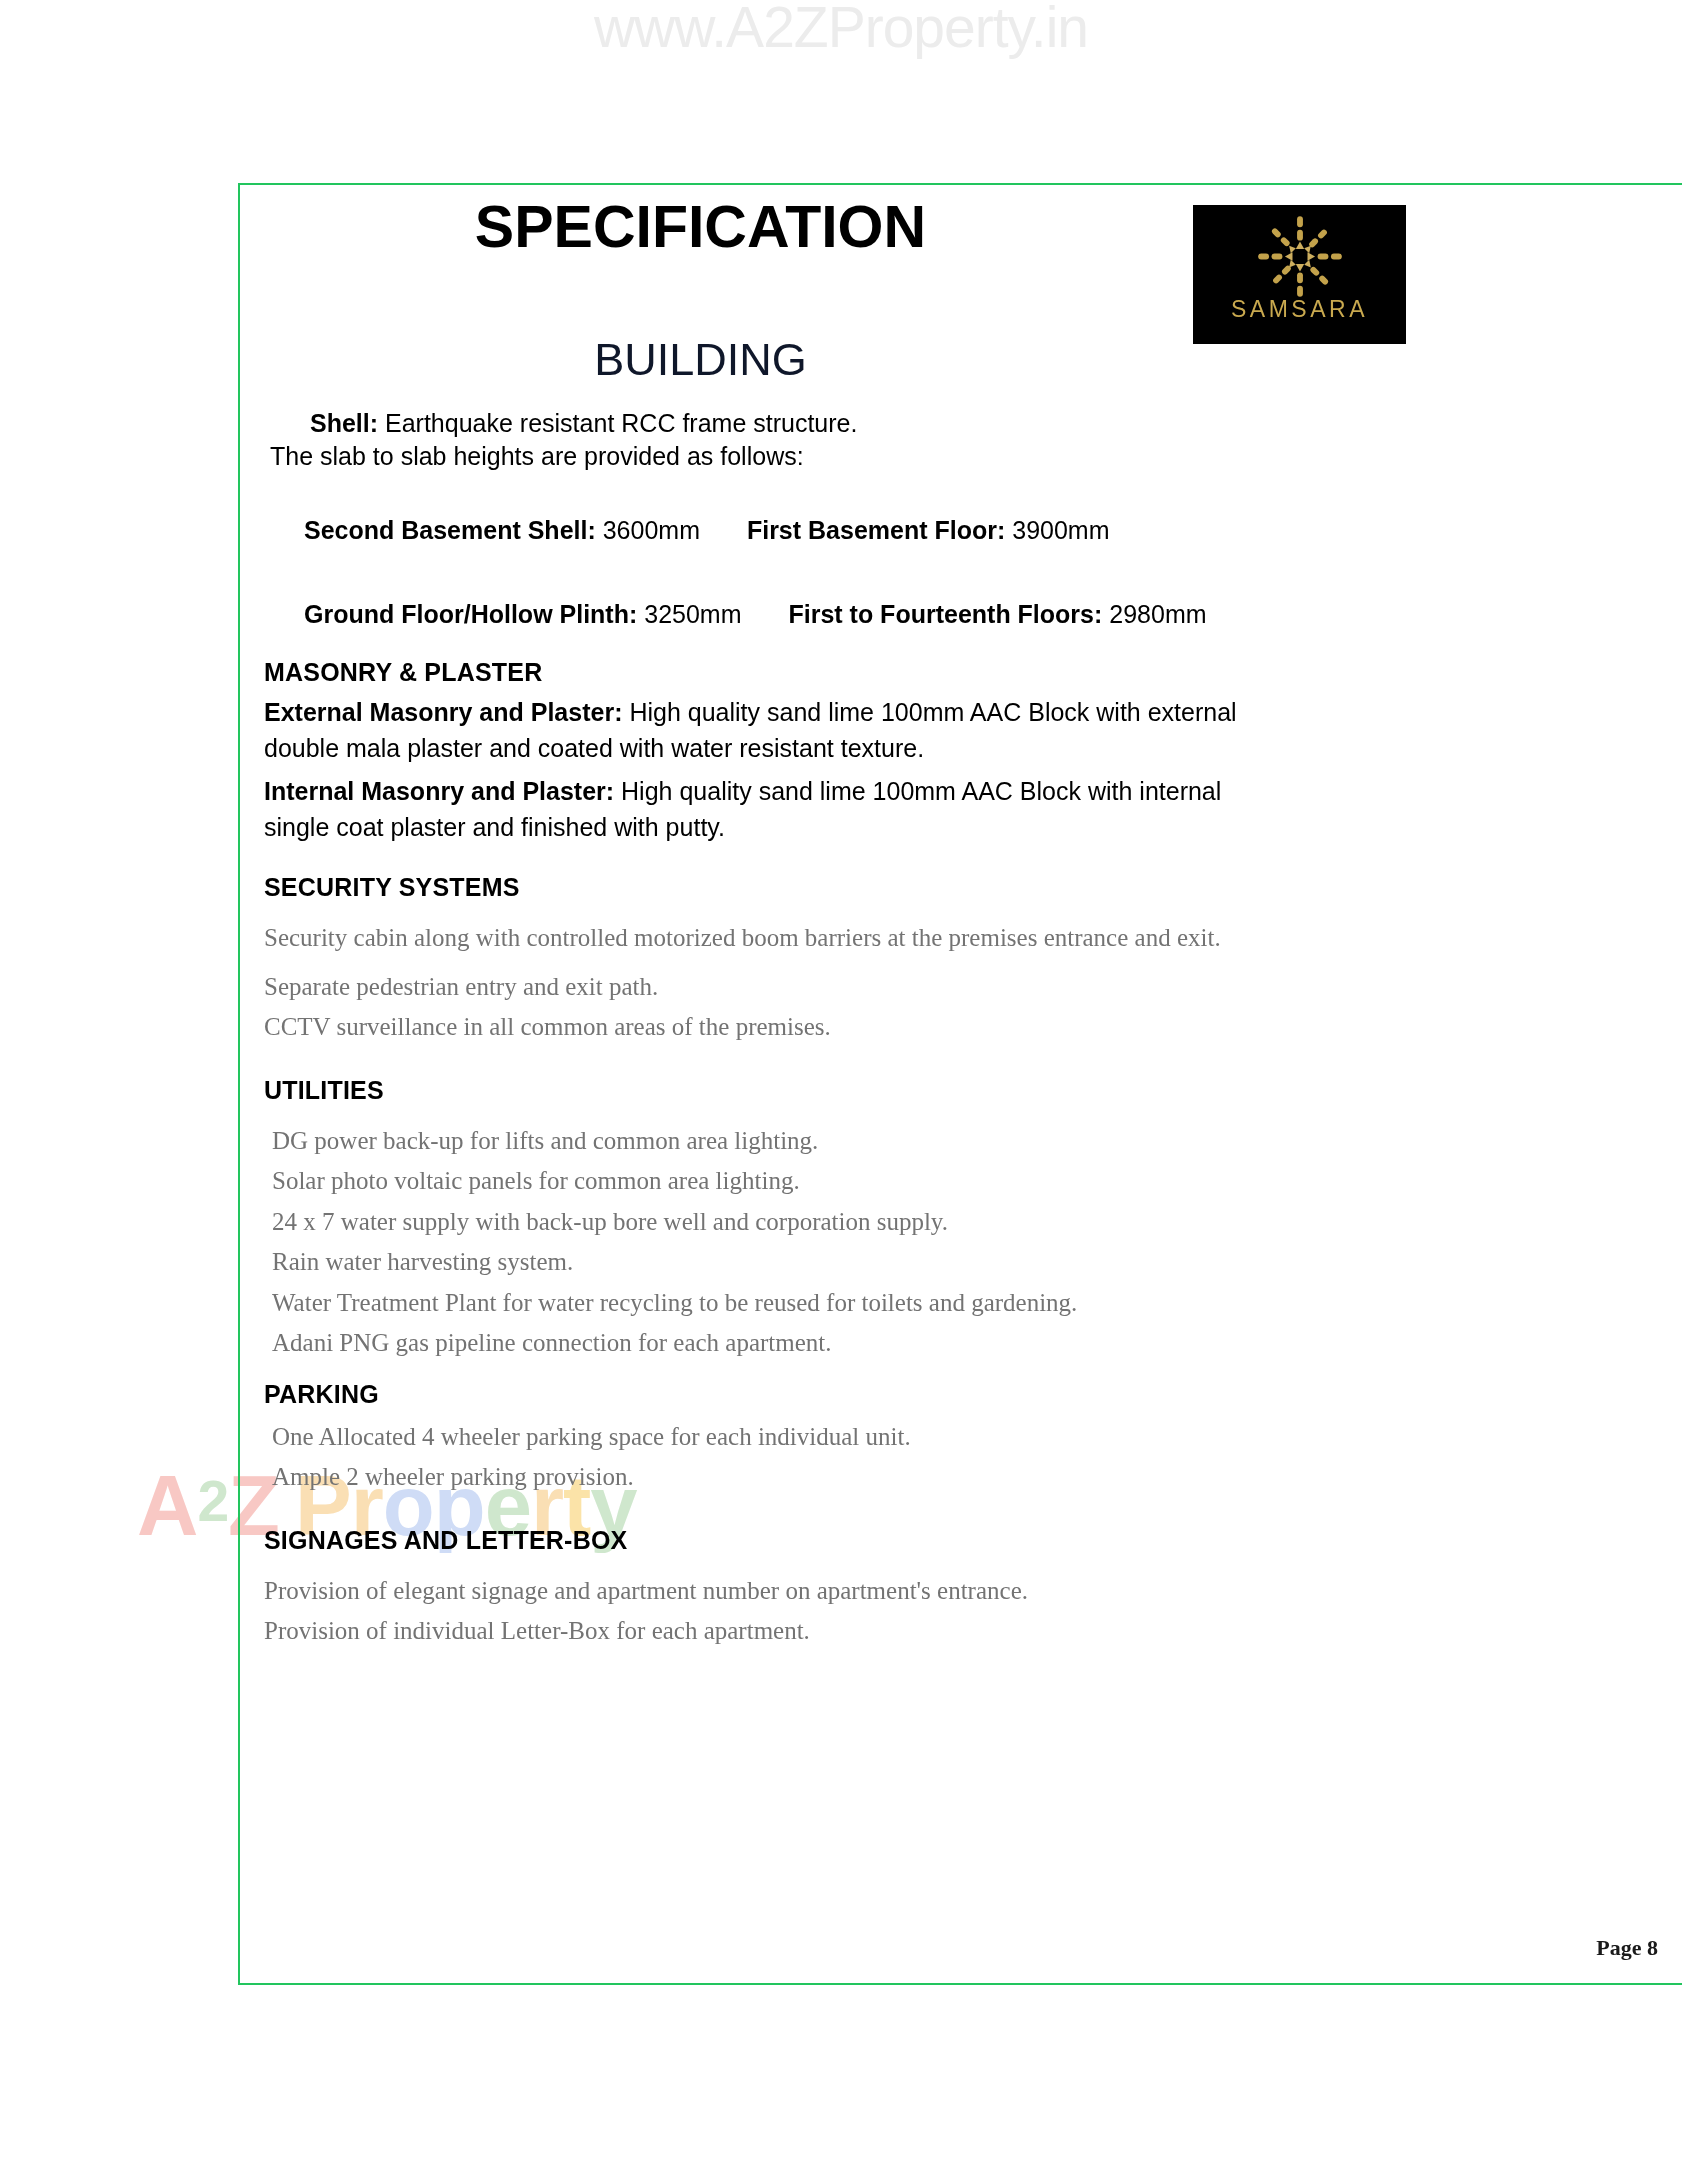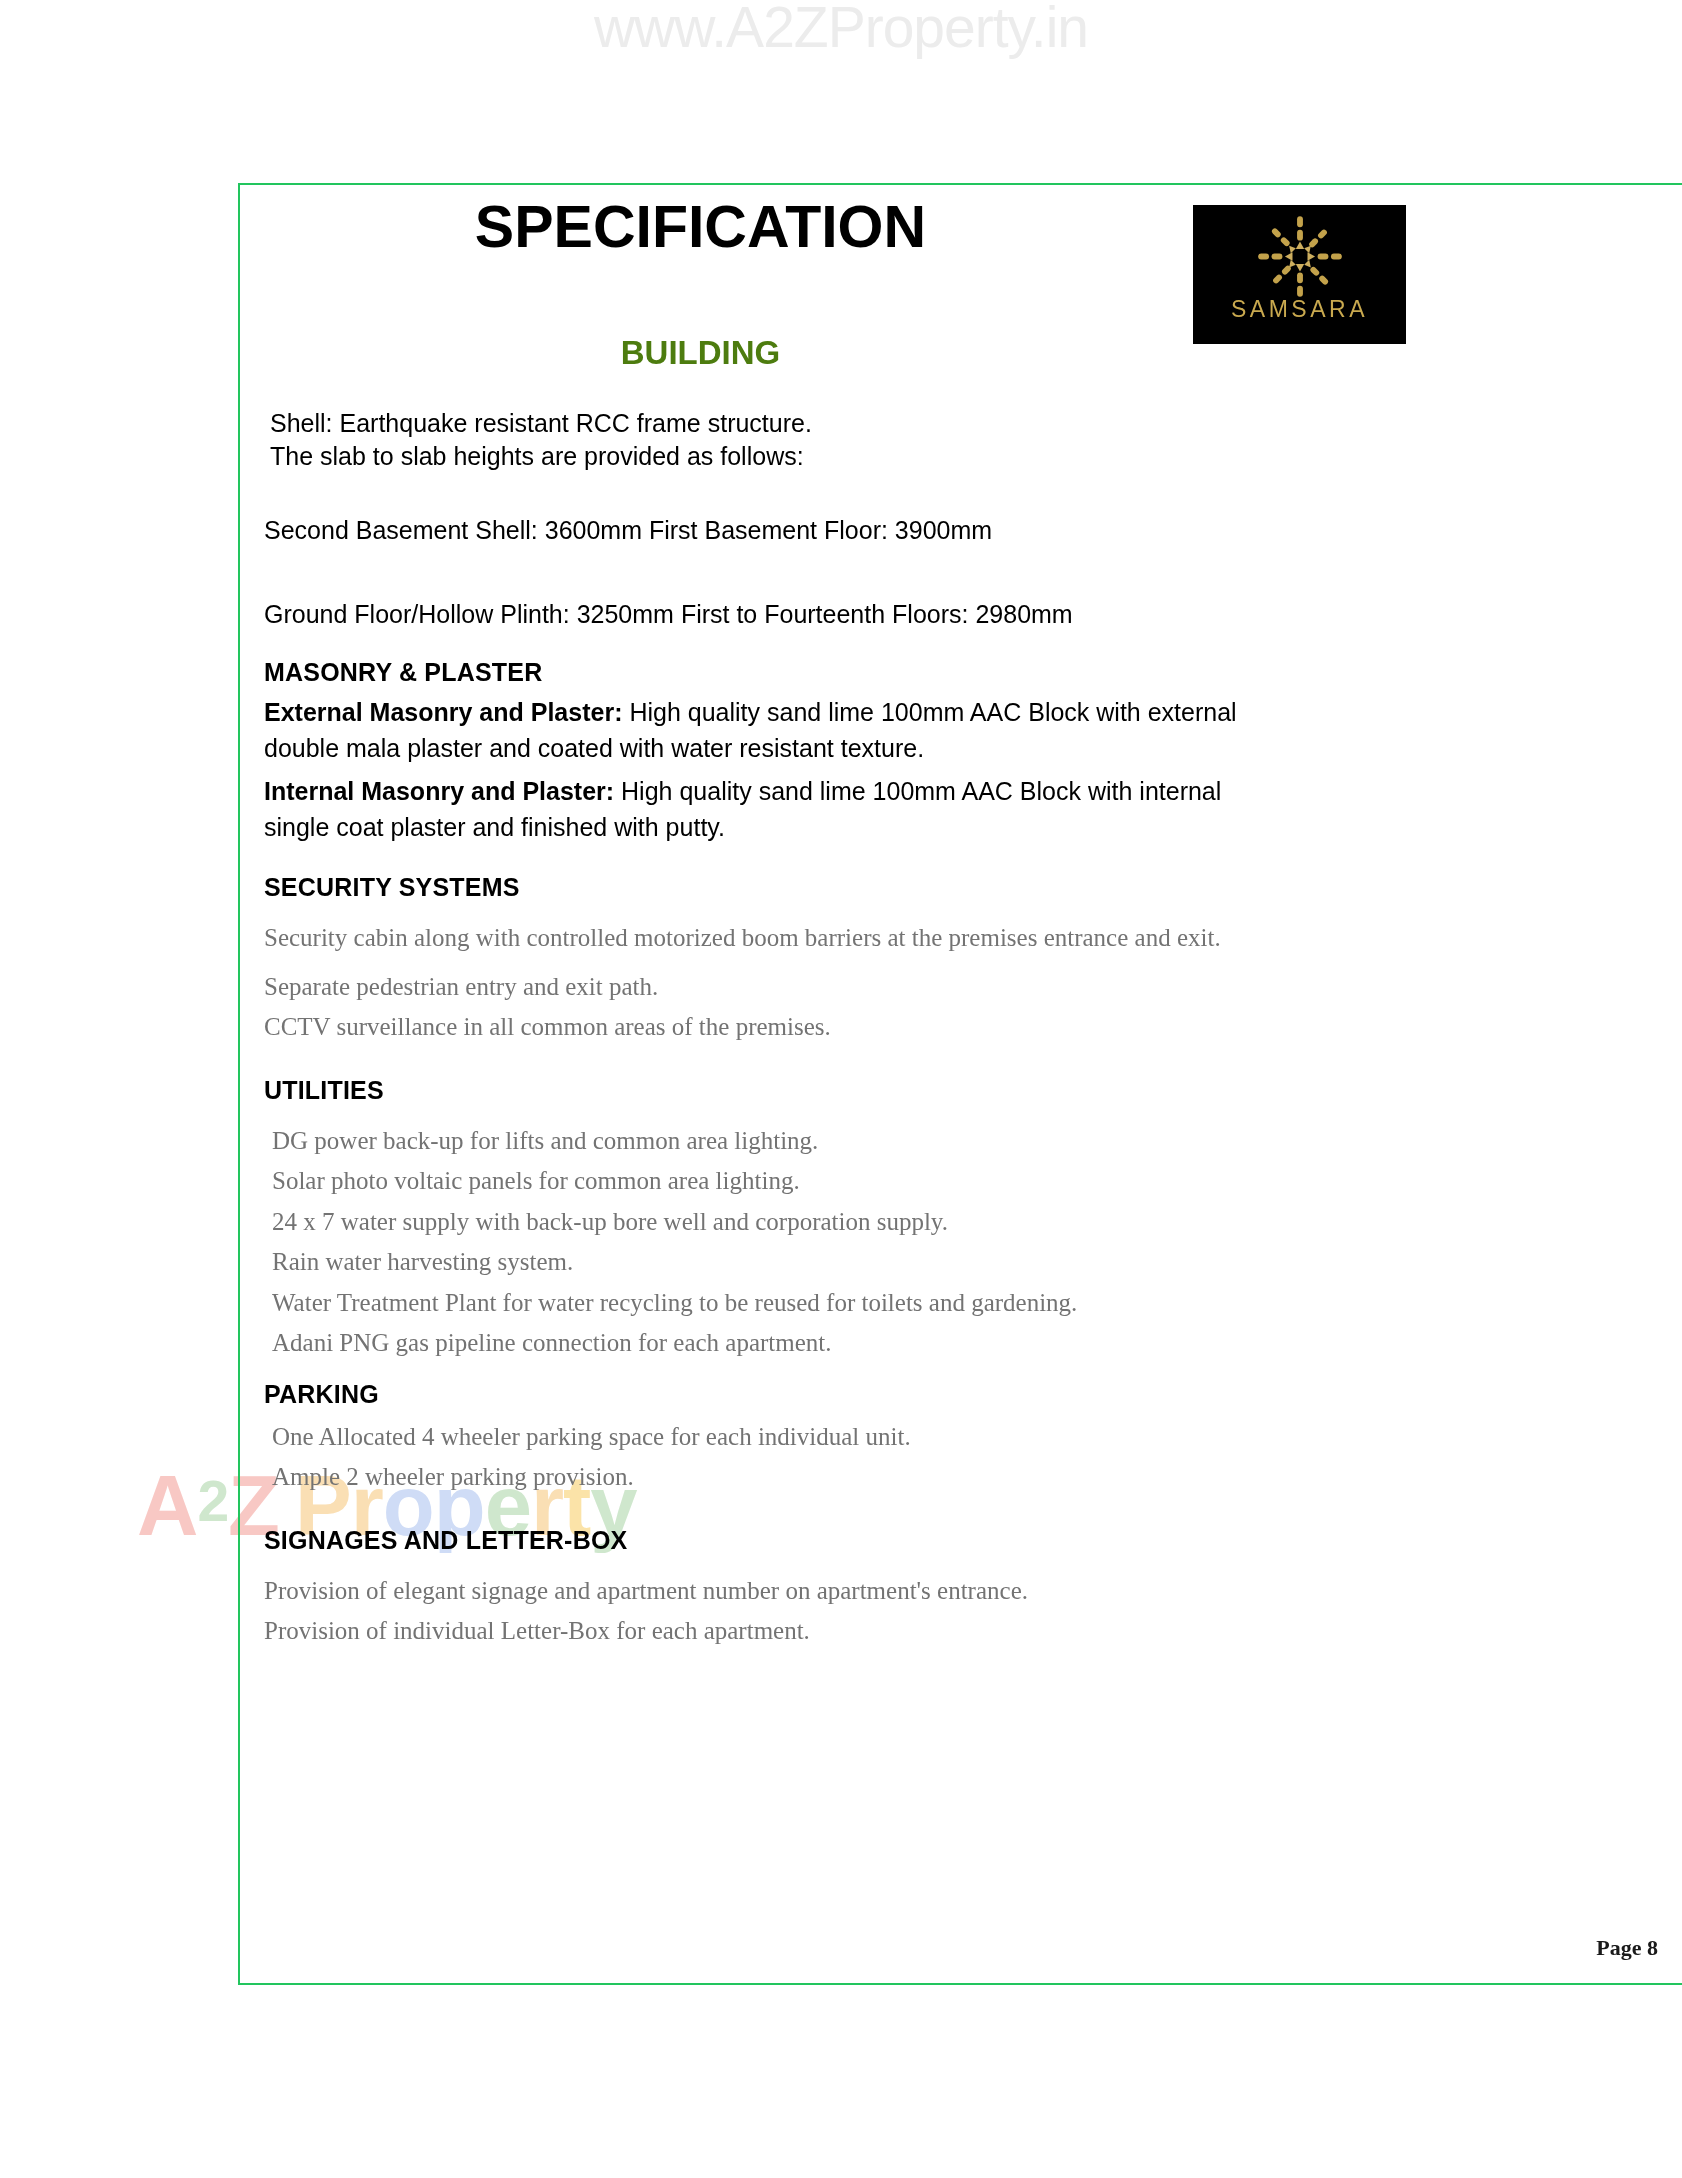--- a/index.html
+++ b/index.html
@@ -119,42 +119,42 @@
     font-family: "Liberation Sans", sans-serif;
     font-weight: 400;
   }
 
   .section-title {
     position: absolute;
     left: 0;
     top: 149px;
     width: 921px;
     text-align: center;
-    font-size: 33px;
-    font-weight: 700;
-    color: #4d7c0f;
+    font-size: 45px;
+    font-weight: 400;
+    color: #0f172a;
   }
 
   
   .body-block {
     position: absolute;
     left: 24px;
     top: 222px;
     width: 1168px;
   }
 
   .line {
     color: #000000;
     font-size: 25px;
     line-height: 1.30;
     margin: 0;
     white-space: nowrap;
   }
 
-  .line b, .bold { font-weight: 400; }
+  .line b, .bold { font-weight: 700; margin-left: 40px; }
 
   .indent-s { padding-left: 6px; }
   .indent-m { padding-left: 8px; }
 
   .head {
     font-size: 25px;
     font-weight: 700;
     color: #000000;
     margin: 0;
     letter-spacing: 0.2px;

